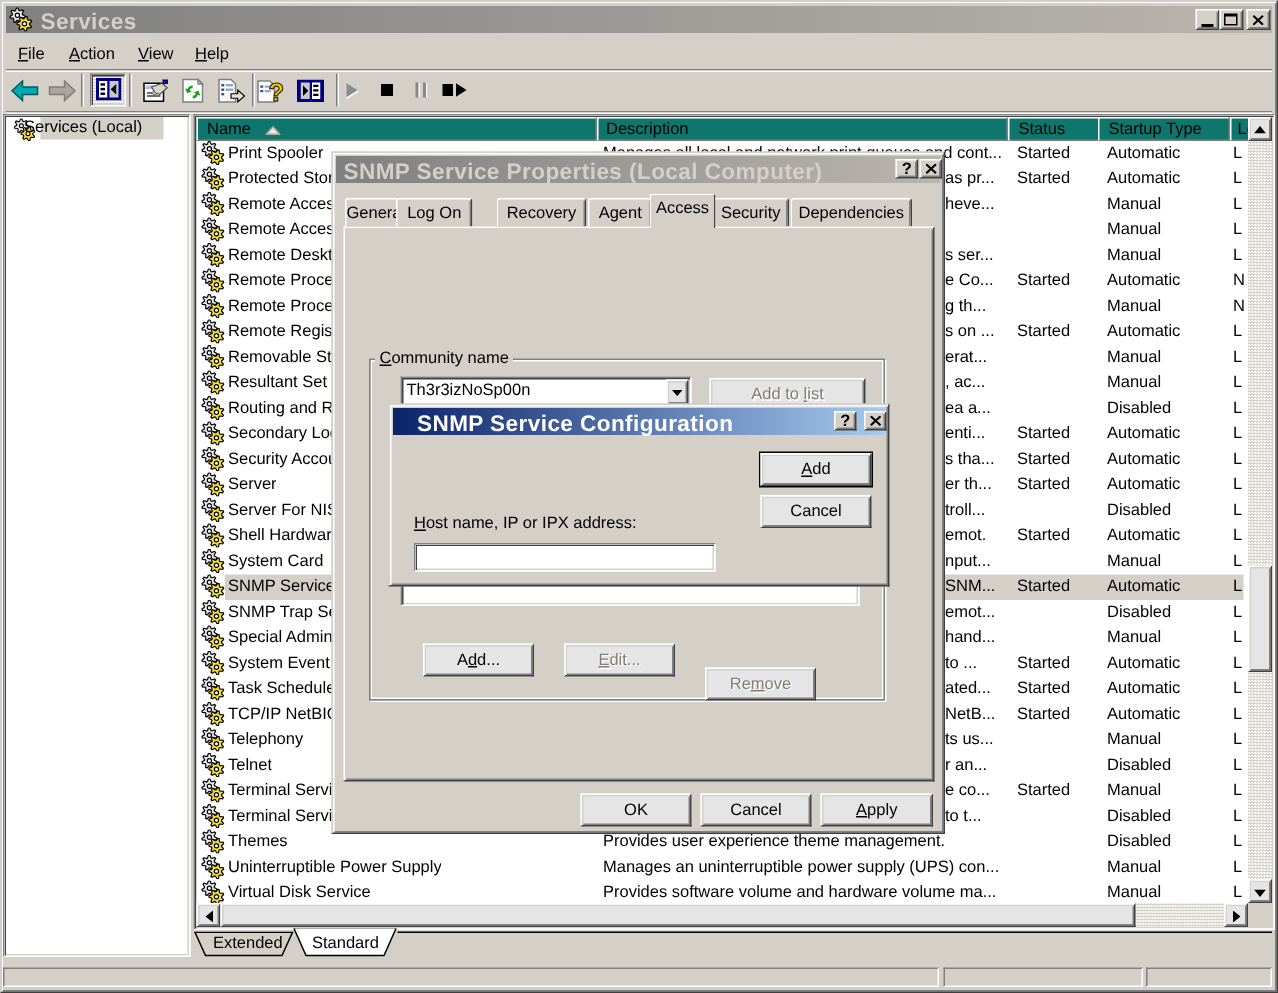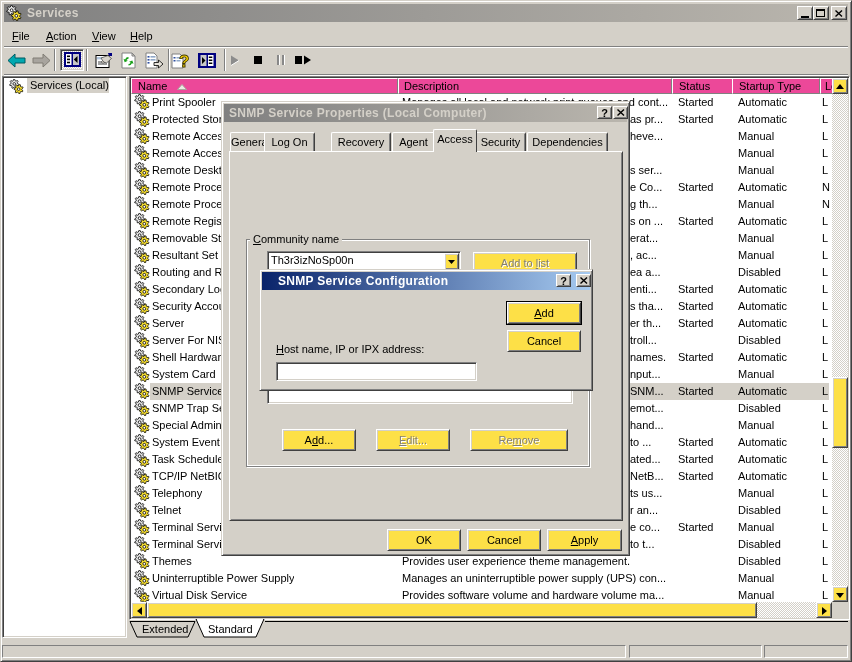--- a/index.html
+++ b/index.html
@@ -1,32 +1,32 @@
 <!DOCTYPE html>
 <html><head><meta charset="utf-8"><style>
 *{margin:0;padding:0;box-sizing:border-box}
 html,body{width:852px;height:662px;overflow:hidden}
 body{font-family:"Liberation Sans",sans-serif;font-size:11px;background:#d4d0c8;position:relative;color:#000}
 .abs{position:absolute}
 .raised{border:1px solid;border-color:#d4d0c8 #404040 #404040 #d4d0c8;box-shadow:inset 1px 1px 0 #fff,inset -1px -1px 0 #808080}
-.btn{background:#fde047;border:1px solid;border-color:#fff #404040 #404040 #fff;box-shadow:inset 1px 1px 0 #d4d0c8,inset -1px -1px 0 #808080;text-align:center}
+.btn{background:#e5e5e5;border:1px solid;border-color:#fff #404040 #404040 #fff;box-shadow:inset 1px 1px 0 #d4d0c8,inset -1px -1px 0 #808080;text-align:center}
 .sunk{border:1px solid;border-color:#808080 #fff #fff #808080;box-shadow:inset 1px 1px 0 #404040,inset -1px -1px 0 #d4d0c8;background:#fff}
 .sunk2{border:1px solid;border-color:#808080 #fff #fff #808080;box-shadow:inset 1px 1px 0 #404040,inset -1px -1px 0 #d4d0c8}
 .dither{background:repeating-conic-gradient(#ffffff 0% 25%,#d4d0c8 25% 50%);background-size:2px 2px}
 .ct{position:absolute;white-space:nowrap;overflow:hidden;line-height:17px;height:17px}
 .row{position:absolute;left:0;width:852px;height:17px}
 .selbg{position:absolute;left:150px;top:0;width:679px;height:17px;background:#d4d0c8}
 .gear{position:absolute;top:0px}
 .dis{color:#827f76;text-shadow:1px 1px 0 #fff}
 u{text-decoration:underline}
-.cap{font-weight:bold;font-size:12px;color:#d4d0c8;letter-spacing:.3px}
+.cap{font-weight:bold;font-size:15px;color:#d4d0c8;letter-spacing:.3px}
 .capbtn{position:absolute;width:16px;height:14px;background:#d4d0c8;border:1px solid;border-color:#fff #404040 #404040 #fff;box-shadow:inset 1px 1px 0 #d4d0c8,inset -1px -1px 0 #808080;font-size:10px;font-weight:bold;text-align:center;line-height:12px}
 .tab{position:absolute;top:30px;height:19px;background:#d4d0c8;border:1px solid;border-color:#fff #404040 #d4d0c8 #fff;border-bottom:none;border-radius:2px 2px 0 0;box-shadow:inset 1px 1px 0 #d4d0c8,inset -1px 0 0 #808080;text-align:center;line-height:18px}
 .gb{position:absolute;border:1px solid #808080;box-shadow:1px 1px 0 #fff,inset 1px 1px 0 #fff, inset -1px -1px 0 #fff}
-.hdr{height:16px;background:#ec4899;border:1px solid;border-color:#fff #808080 #808080 #fff;line-height:15px;overflow:hidden;white-space:nowrap}
+.hdr{height:16px;background:#0f766e;border:1px solid;border-color:#fff #808080 #808080 #fff;line-height:15px;overflow:hidden;white-space:nowrap}
 </style></head><body>
 <svg width="0" height="0" style="position:absolute">
     <defs>
 <g id="gears">
         <path d="M10.58 5.69 L10.38 6.68 L8.50 6.97 L8.09 7.52 L8.32 9.40 L7.42 9.86 L6.03 8.57 L5.34 8.59 L4.01 9.94 L3.09 9.53 L3.23 7.64 L2.79 7.11 L0.90 6.91 L0.65 5.94 L2.22 4.86 L2.35 4.19 L1.33 2.60 L1.94 1.79 L3.75 2.35 L4.36 2.03 L4.97 0.24 L5.98 0.21 L6.68 1.98 L7.31 2.26 L9.09 1.62 L9.74 2.39 L8.79 4.03 L8.96 4.70z" fill="#e8e8e8" stroke="#000" stroke-width="0.8"></path>
         <circle cx="5.6" cy="5.2" r="1.4" fill="#fff" stroke="#000" stroke-width="0.8"></circle>
         <path d="M14.91 12.74 L14.42 13.63 L12.55 13.35 L11.99 13.75 L11.65 15.61 L10.66 15.79 L9.71 14.15 L9.05 13.96 L7.38 14.86 L6.63 14.19 L7.31 12.43 L7.05 11.79 L5.31 11.05 L5.36 10.04 L7.17 9.48 L7.50 8.88 L6.99 7.05 L7.81 6.46 L9.38 7.53 L10.05 7.41 L11.17 5.88 L12.14 6.15 L12.28 8.04 L12.80 8.49 L14.69 8.41 L15.08 9.34 L13.70 10.63 L13.66 11.32z" fill="#f8e030" stroke="#000" stroke-width="0.8"></path>
         <circle cx="10.3" cy="10.8" r="1.4" fill="#fff" stroke="#000" stroke-width="0.8"></circle>
       </g>
 </defs>
@@ -132,21 +132,21 @@
       <path d="M1 0.5 L8 5 L1 9.5z" fill="#000"></path>
     </svg>
 </div>
 <div class="abs" style="left:4px;top:74px;width:844px;height:2px;border-top:1px solid #808080;border-bottom:1px solid #fff"></div>
 
 <div class="abs sunk" style="left:2px;top:76px;width:125px;height:562px"></div>
 <svg class="abs" style="left:9px;top:79px" viewBox="0 0 16 16" width="15" height="15">
     <use href="#gears"></use>
   </svg>
 <div class="abs" style="left:27px;top:78px;width:82px;height:15px;background:#d4d0c8"></div>
-<span class="abs" style="left:30px;top:79px">Services (Local)</span>
+<span class="abs" style="left:16px;top:79px">Services (Local)</span>
 
 <div class="abs sunk" style="left:129px;top:76px;width:721px;height:544px"></div>
 <div class="abs" style="left:131px;top:94px;width:717px;height:508px;background:#fff;overflow:hidden"></div>
 <div class="row" style="top:94px">
     <svg class="gear" style="left:134px" viewBox="0 0 16 16" width="16" height="16">
       <use href="#gears"></use>
     </svg>
     <span class="ct" style="left:152px">Print Spooler</span>
     <span class="ct" style="left:402px;width:266px">Manages all local and network print queues and cont...</span>
     <span class="ct" style="left:678px">Started</span>
@@ -282,21 +282,21 @@
     <span class="ct" style="left:152px">Server For NIS</span>
     <span class="ct" style="left:630px;width:40px">troll...</span>
     <span class="ct" style="left:738px">Disabled</span>
     <span class="ct" style="left:822px">L</span>
   </div>
 <div class="row" style="top:349px">
     <svg class="gear" style="left:134px" viewBox="0 0 16 16" width="16" height="16">
       <use href="#gears"></use>
     </svg>
     <span class="ct" style="left:152px">Shell Hardware Detection</span>
-    <span class="ct" style="left:630px;width:40px">names.</span>
+    <span class="ct" style="left:630px;width:40px">emot.</span>
     <span class="ct" style="left:678px">Started</span>
     <span class="ct" style="left:738px">Automatic</span>
     <span class="ct" style="left:822px">L</span>
   </div>
 <div class="row" style="top:366px">
     <svg class="gear" style="left:134px" viewBox="0 0 16 16" width="16" height="16">
       <use href="#gears"></use>
     </svg>
     <span class="ct" style="left:152px">System Card</span>
     <span class="ct" style="left:630px;width:40px">nput...</span>
@@ -501,21 +501,21 @@
  <div class="abs btn" style="left:222px;top:151px;width:15px;height:17px"><svg width="7" height="4" viewBox="0 0 7 4" style="margin-top:6px">
         <path d="M0 0 L7 0 L3.5 4z" fill="#000"></path>
       </svg></div>
 
  <div class="abs btn dis" style="left:251px;top:150px;width:104px;height:23px;line-height:21px">Add to <u>l</u>ist</div>
 
  <div class="abs sunk" style="left:45px;top:280px;width:306px;height:22px"></div>
 
  <div class="abs btn" style="left:60px;top:327px;width:74px;height:22px;line-height:20px">A<u>d</u>d...</div>
  <div class="abs btn dis" style="left:154px;top:327px;width:74px;height:22px;line-height:20px"><u>E</u>dit...</div>
- <div class="abs btn dis" style="left:248px;top:327px;width:98px;height:22px;line-height:20px">Re<u>m</u>ove</div>
+ <div class="abs btn dis" style="left:248px;top:343px;width:74px;height:22px;line-height:20px">Re<u>m</u>ove</div>
 
  <div class="abs btn" style="left:165px;top:427px;width:74px;height:22px;line-height:20px">OK</div>
  <div class="abs btn" style="left:245px;top:427px;width:74px;height:22px;line-height:20px">Cancel</div>
  <div class="abs btn" style="left:325px;top:427px;width:75px;height:22px;line-height:20px"><u>A</u>pply</div>
 </div>
 
 <div class="abs raised" style="left:259px;top:269px;width:334px;height:122px;background:#d4d0c8">
  <div class="abs" style="left:2px;top:2px;width:328px;height:18px;background:linear-gradient(to right,#0a246a,#a6caf0)">
   <span class="abs cap" style="left:16px;top:2px;color:#fff">SNMP Service Configuration</span>
   <div class="capbtn" style="left:294px;top:2px;width:15px;height:13px;line-height:12px;font-size:11px">?</div>

